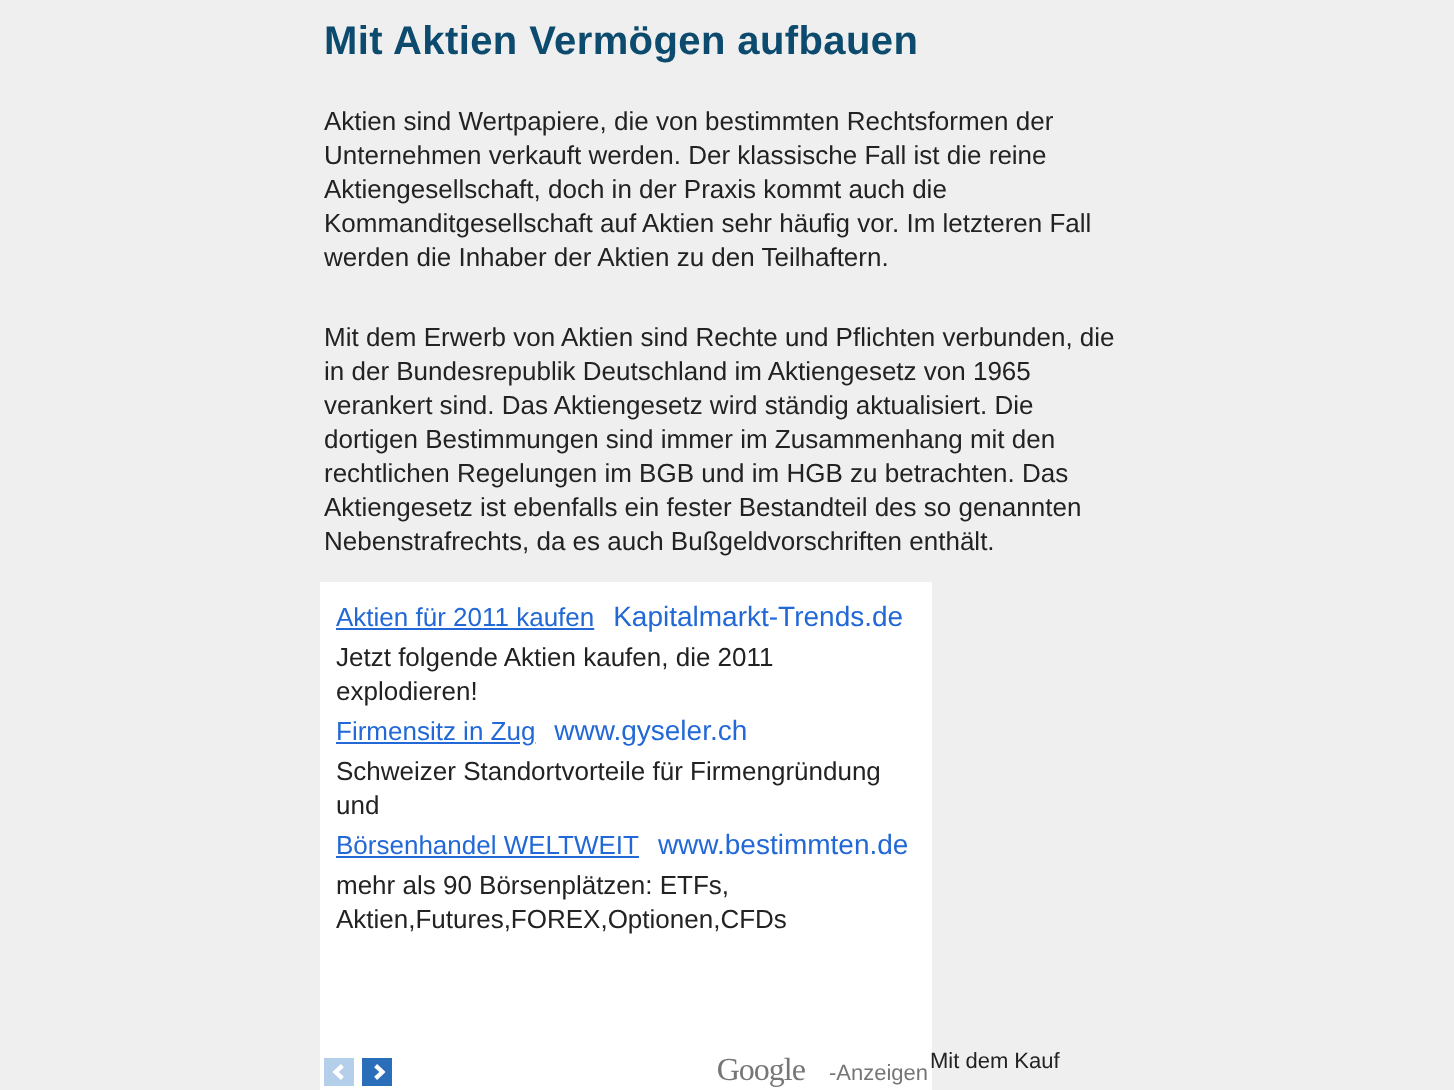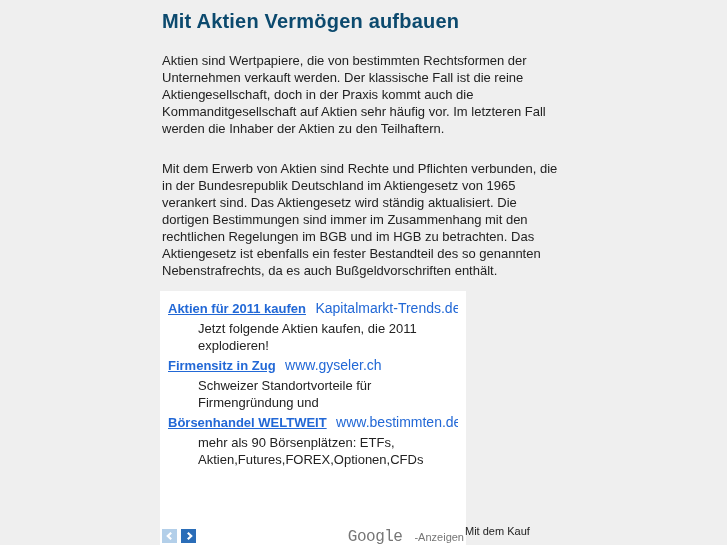--- a/index.html
+++ b/index.html
@@ -33,50 +33,50 @@
   
   .ad-box {
     position: absolute; left: 160px; top: 291px;
     width: 290px; height: 310px;
     background: #ffffff;
     padding: 9px 8px 0 8px;
   }
   .ad { height: 57px; overflow: hidden; }
   .ad-head { line-height: 16px; white-space: nowrap; }
   .ad-title {
-    color: var(--link-blue); font-size: 13px; font-weight: bold;
+    color: var(--link-blue); font-size: 13px; font-weight: normal;
     text-decoration: underline; cursor: pointer;
   }
   .ad-url {
     color: var(--link-blue); font-size: 14px;
     margin-left: 5px; cursor: pointer;
   }
   .ad-desc {
     font-size: 13px; line-height: 17px; color: var(--text);
-    white-space: pre-line; margin-top: 3px; margin-left: 30px;
+    white-space: pre-line; margin-top: 3px;
   }
 
   .ad-footer {
     position: absolute; left: 2px; right: 2px; top: 237px;
     display: flex; justify-content: space-between; align-items: center;
     height: 16px;
   }
   .nav { display: flex; align-items: center; }
   .nav-btn {
     width: 15px; height: 14px;
     display: inline-flex; align-items: center; justify-content: center;
     cursor: pointer;
   }
   .nav-btn.prev { background: var(--arrow-disabled); }
   .nav-btn.next { background: var(--arrow-active); margin-left: 4px; }
   .nav-btn svg { display: block; }
 
   .ads-by { cursor: pointer; white-space: nowrap; }
   .g-logo {
-    font-family: Liberation Mono, monospace;
+    font-family: Liberation Serif, serif;
     font-size: 16px; color: var(--muted); letter-spacing: -0.5px;
   }
   .anz { font-size: 11px; color: var(--muted); margin-left: 1px; padding-left: 11px; }
 
   
   .continuation {
     position: absolute; left: 465px; top: 523px; width: 250px;
     font-size: 11px; line-height: 17px; color: var(--text);
   }
 </style>

